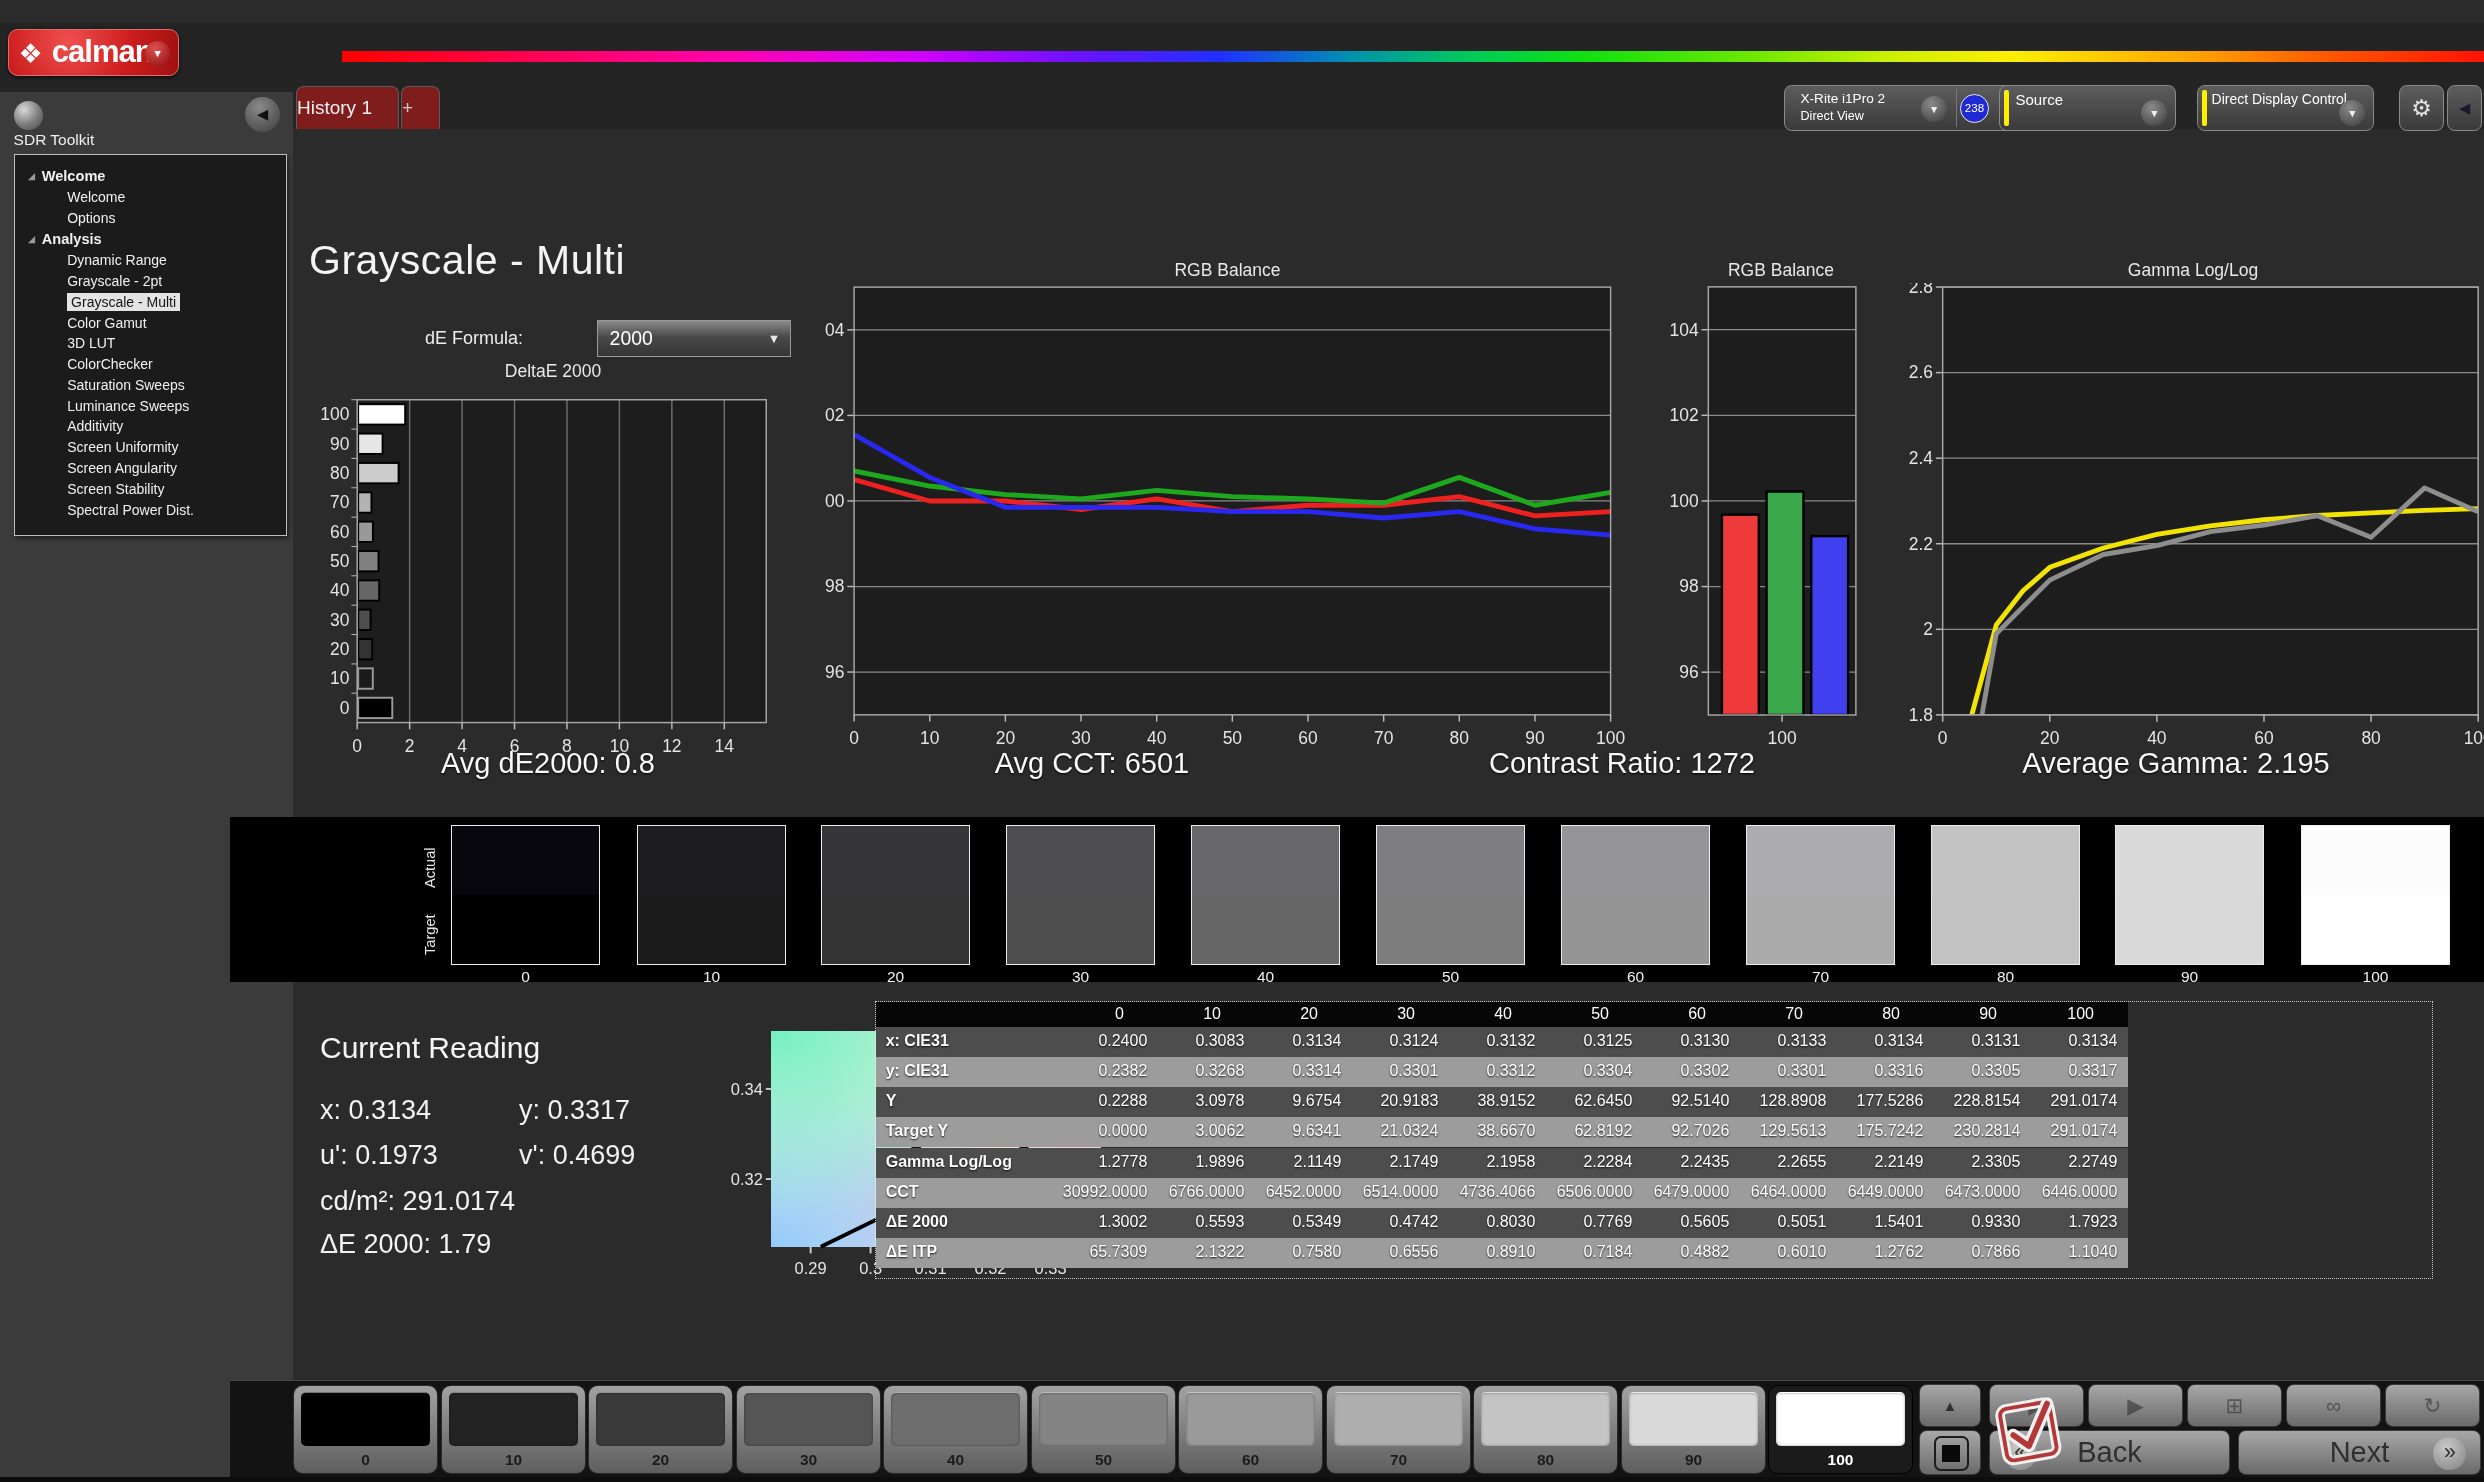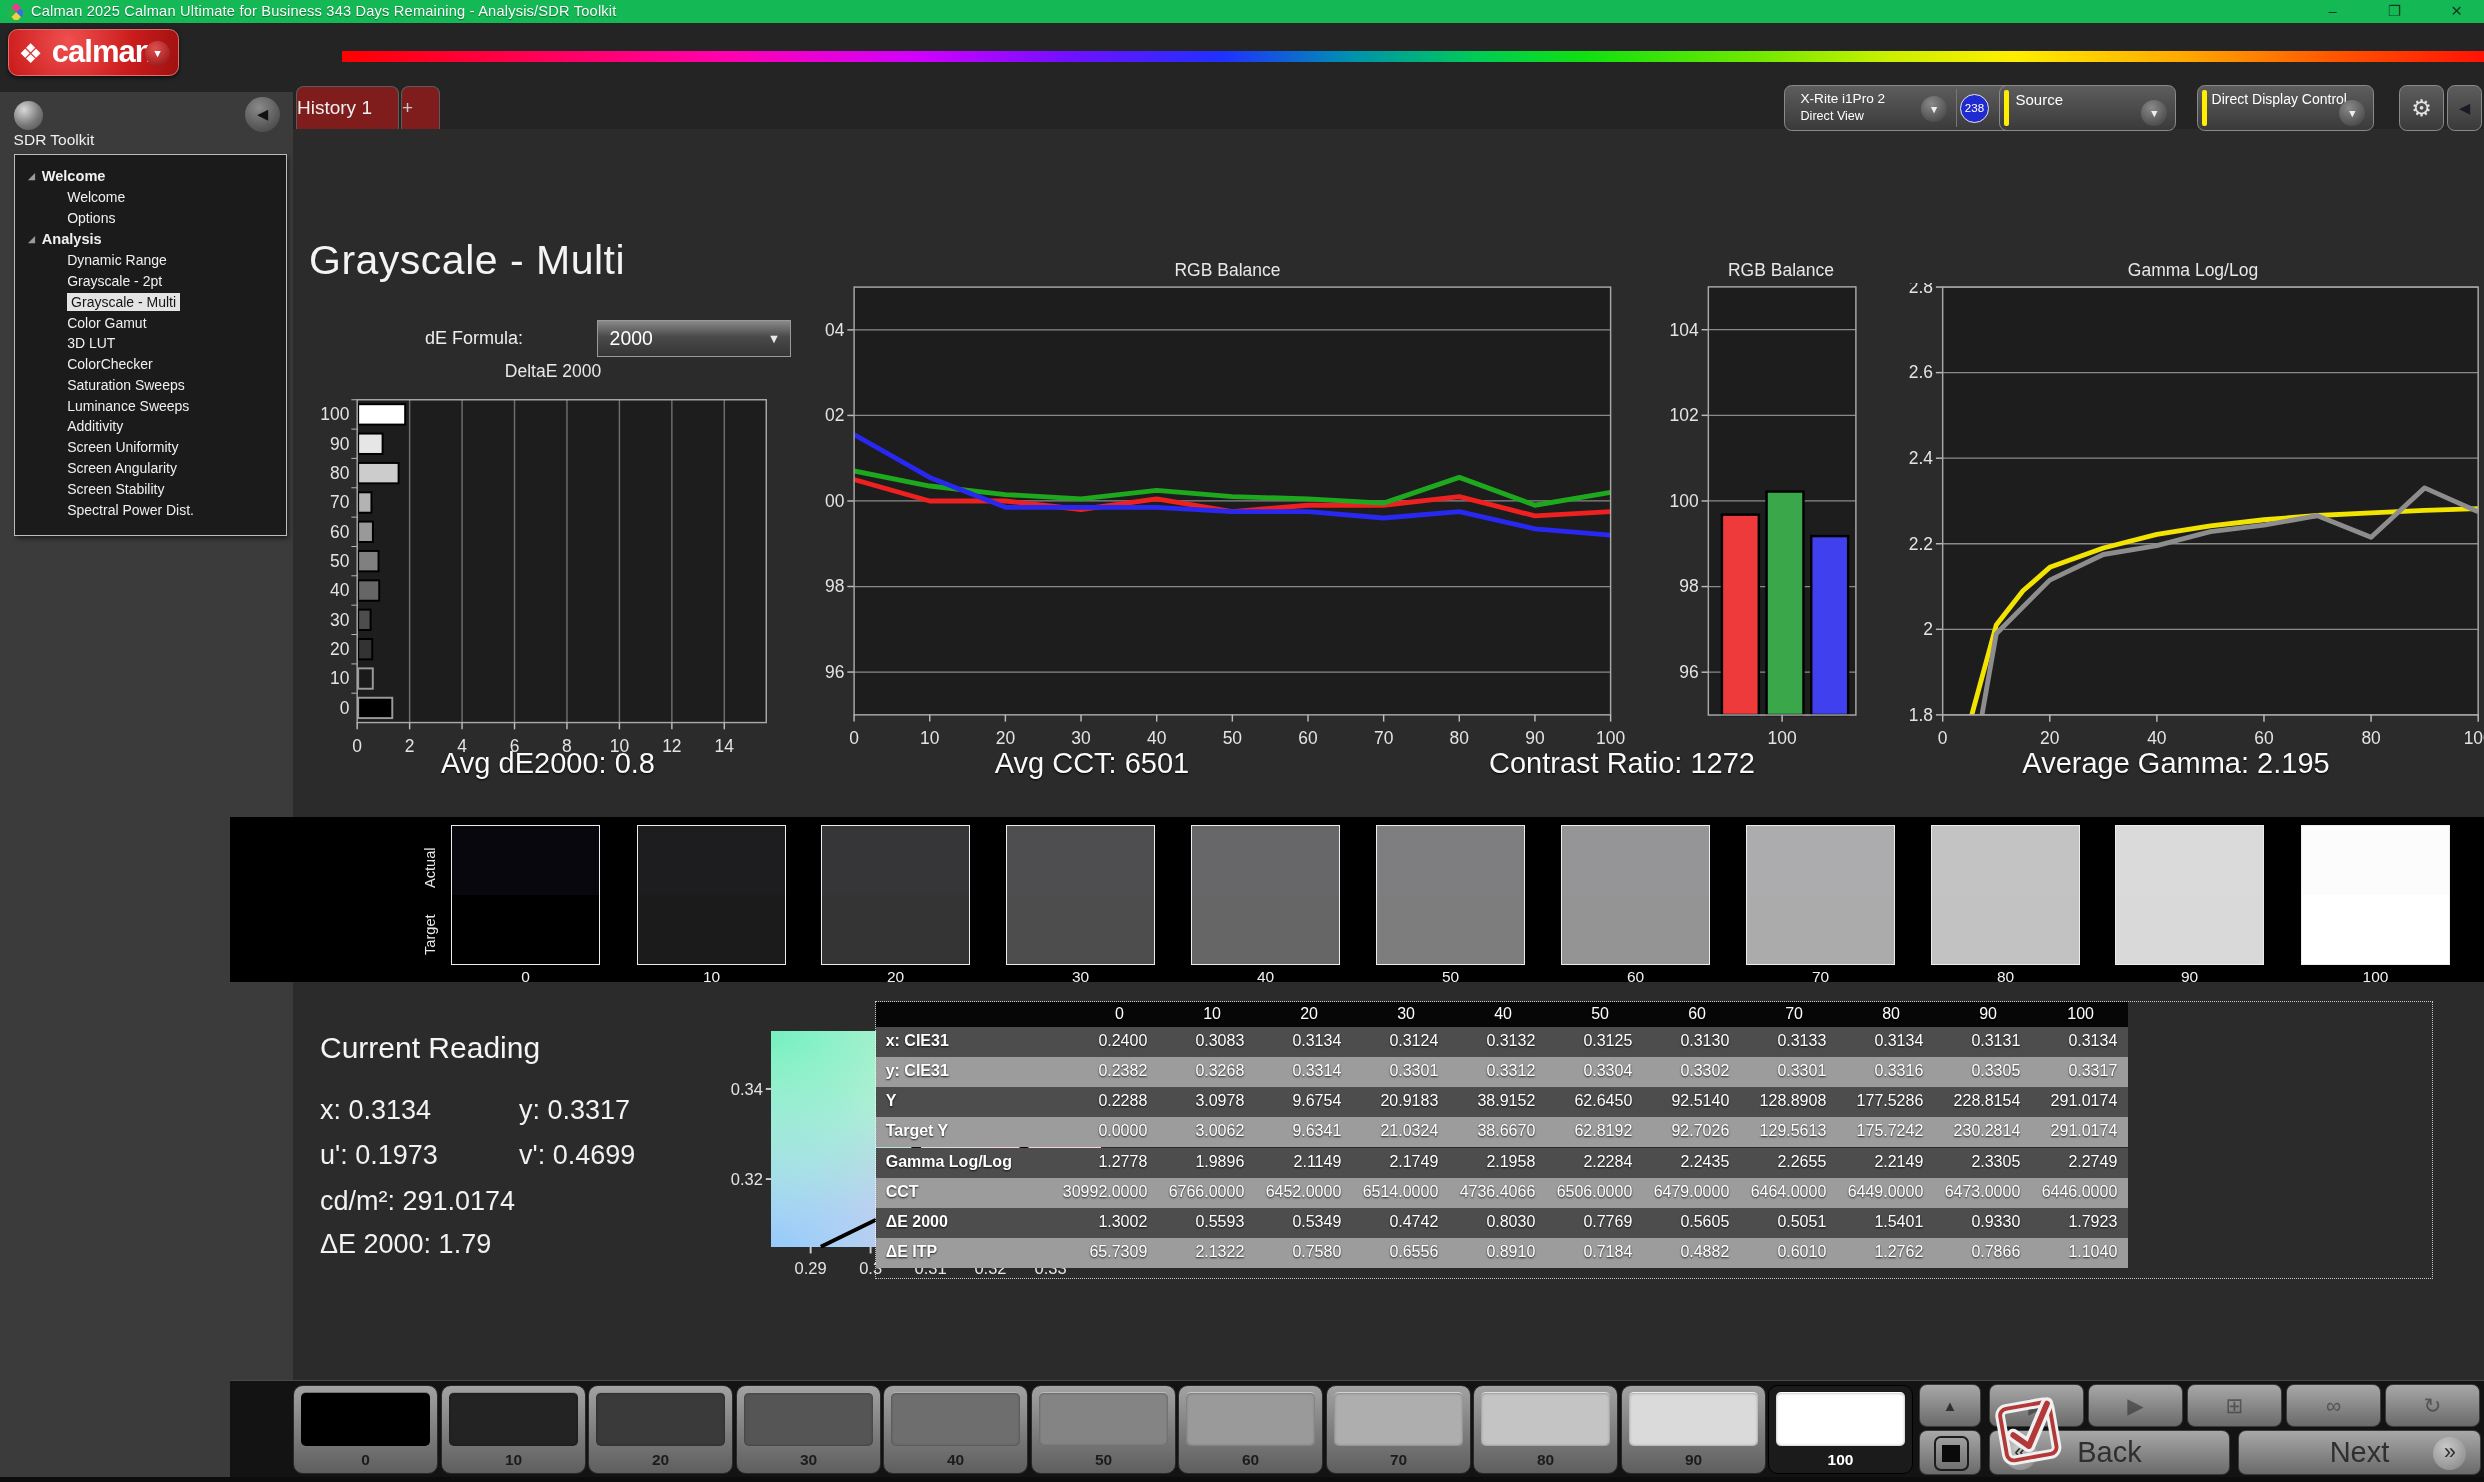--- a/index.html
+++ b/index.html
@@ -68,32 +68,20 @@
   #watermark{left:1989px;top:1382px;width:495px;height:93px;pointer-events:none}
   #wmtext{position:absolute;left:70px;top:21.3px;font-size:45px;font-weight:800;letter-spacing:-1px;-webkit-text-stroke:1.9px #f2f2f2;text-shadow:0 1.9px 3.9px rgba(0,0,0,.55);white-space:nowrap}
   #bottomedge{left:0;top:1477px;width:2484px;height:5.8px;background:#0d0d0d}
   svg text{font-family:"Liberation Sans",sans-serif}
 </style>
 </head>
 <body>
 
 <div id="root">
 
-  <div class="abs" id="titlebar">
-    <svg class="abs" style="left:6.8px;top:3.9px" width="16.5" height="16.5" viewBox="0 0 17 17">
-      <rect x="6" y="0" width="7" height="7" fill="#e83e8c" transform="rotate(45 9.5 3.5)"></rect>
-      <rect x="0" y="6" width="7" height="7" fill="#2bb34b" transform="rotate(45 3.5 9.5)"></rect>
-      <rect x="10" y="6" width="7" height="7" fill="#3b6fe0" transform="rotate(45 13.5 9.5)"></rect>
-      <rect x="6" y="10" width="7" height="7" fill="#e8d43e" transform="rotate(45 9.5 13.5)"></rect>
-    </svg>
-    <span class="ttext">Calman 2025 Calman Ultimate for Business 343 Days Remaining  - Analysis/SDR Toolkit</span>
-    <span class="winbtn" style="left:2308px">–</span>
-    <span class="winbtn" style="left:2370px">❐</span>
-    <span class="winbtn" style="left:2432px">✕</span>
-  </div>
 
   <div class="abs" id="headerstrip"></div>
   <div class="abs" id="logo">
     <span class="dia">❖</span>
     <span class="ltext">calman</span>
     <span class="drop">▼</span>
   </div>
   <div class="abs" id="rainbow"></div>
 
   <div class="abs tab" style="left:296px;top:86px;width:103px;height:43px;line-height:41px"><span>History 1</span></div>

